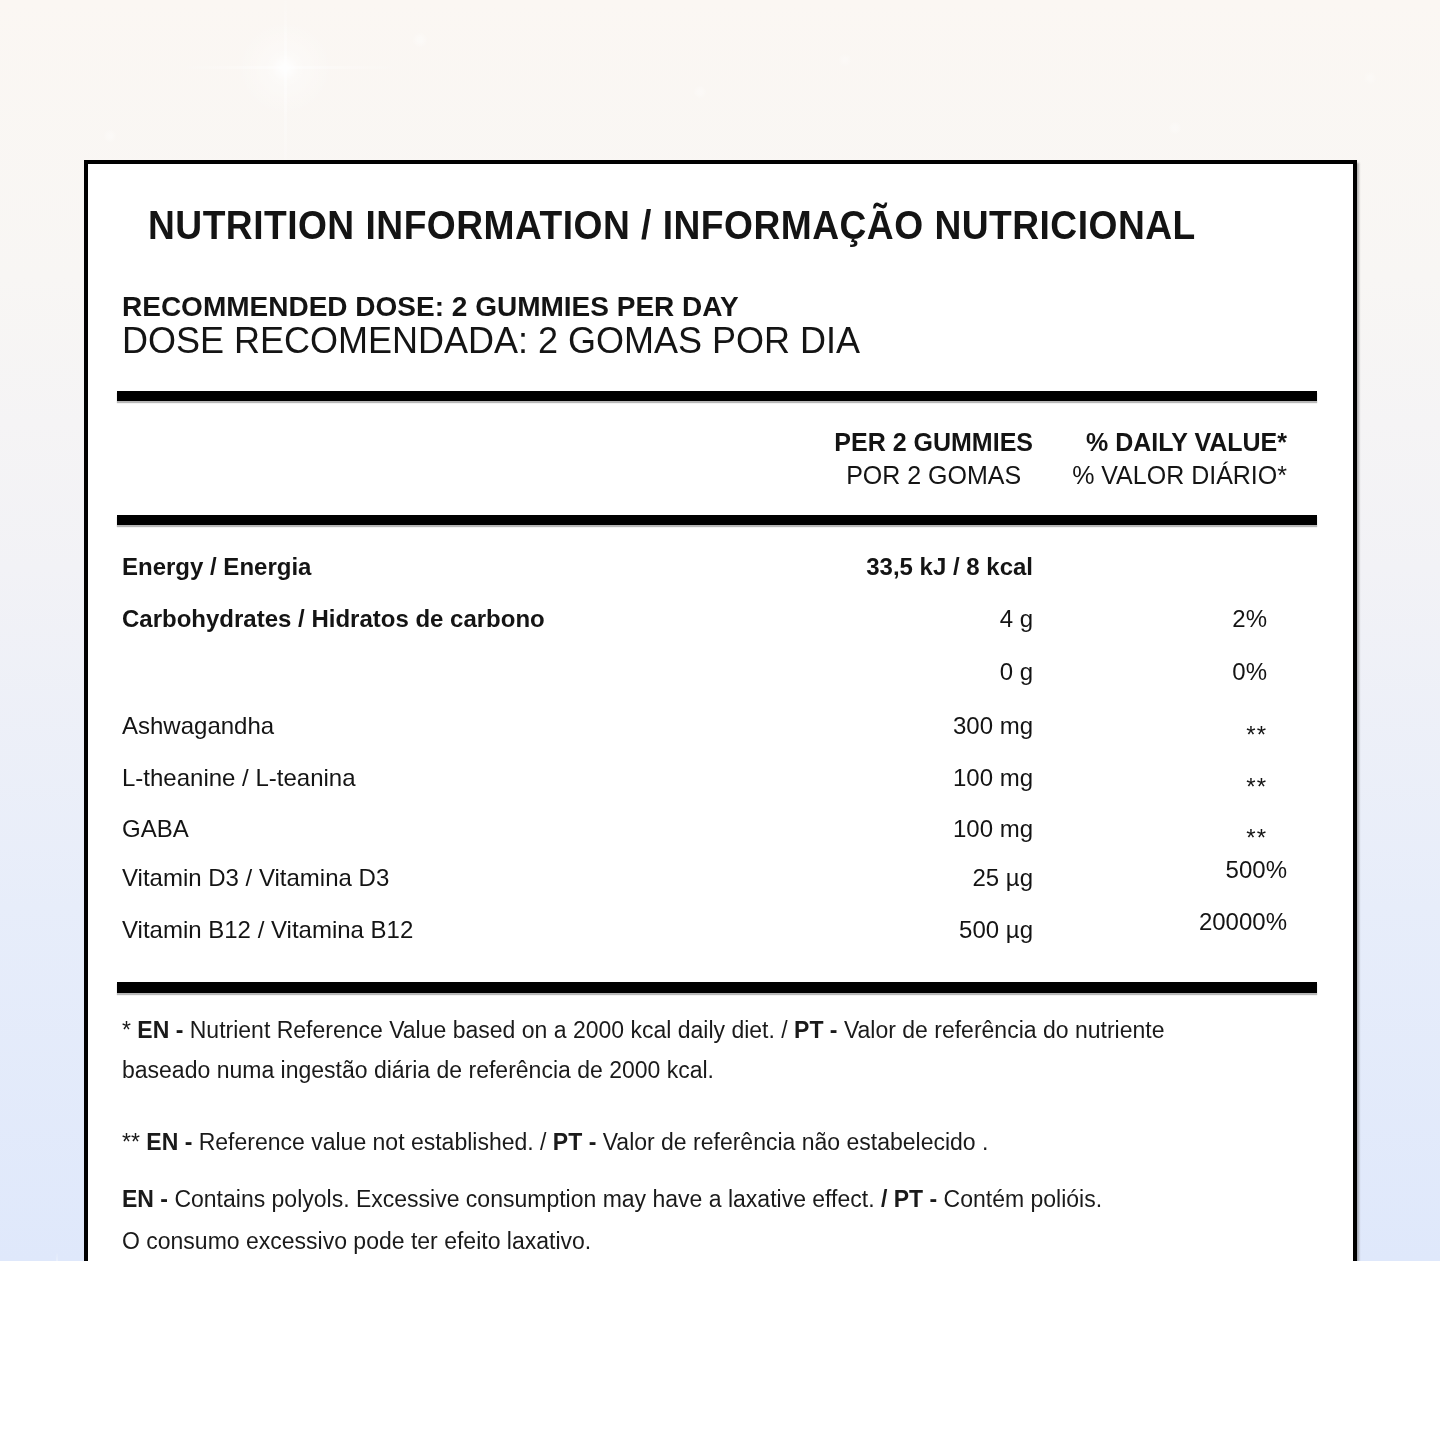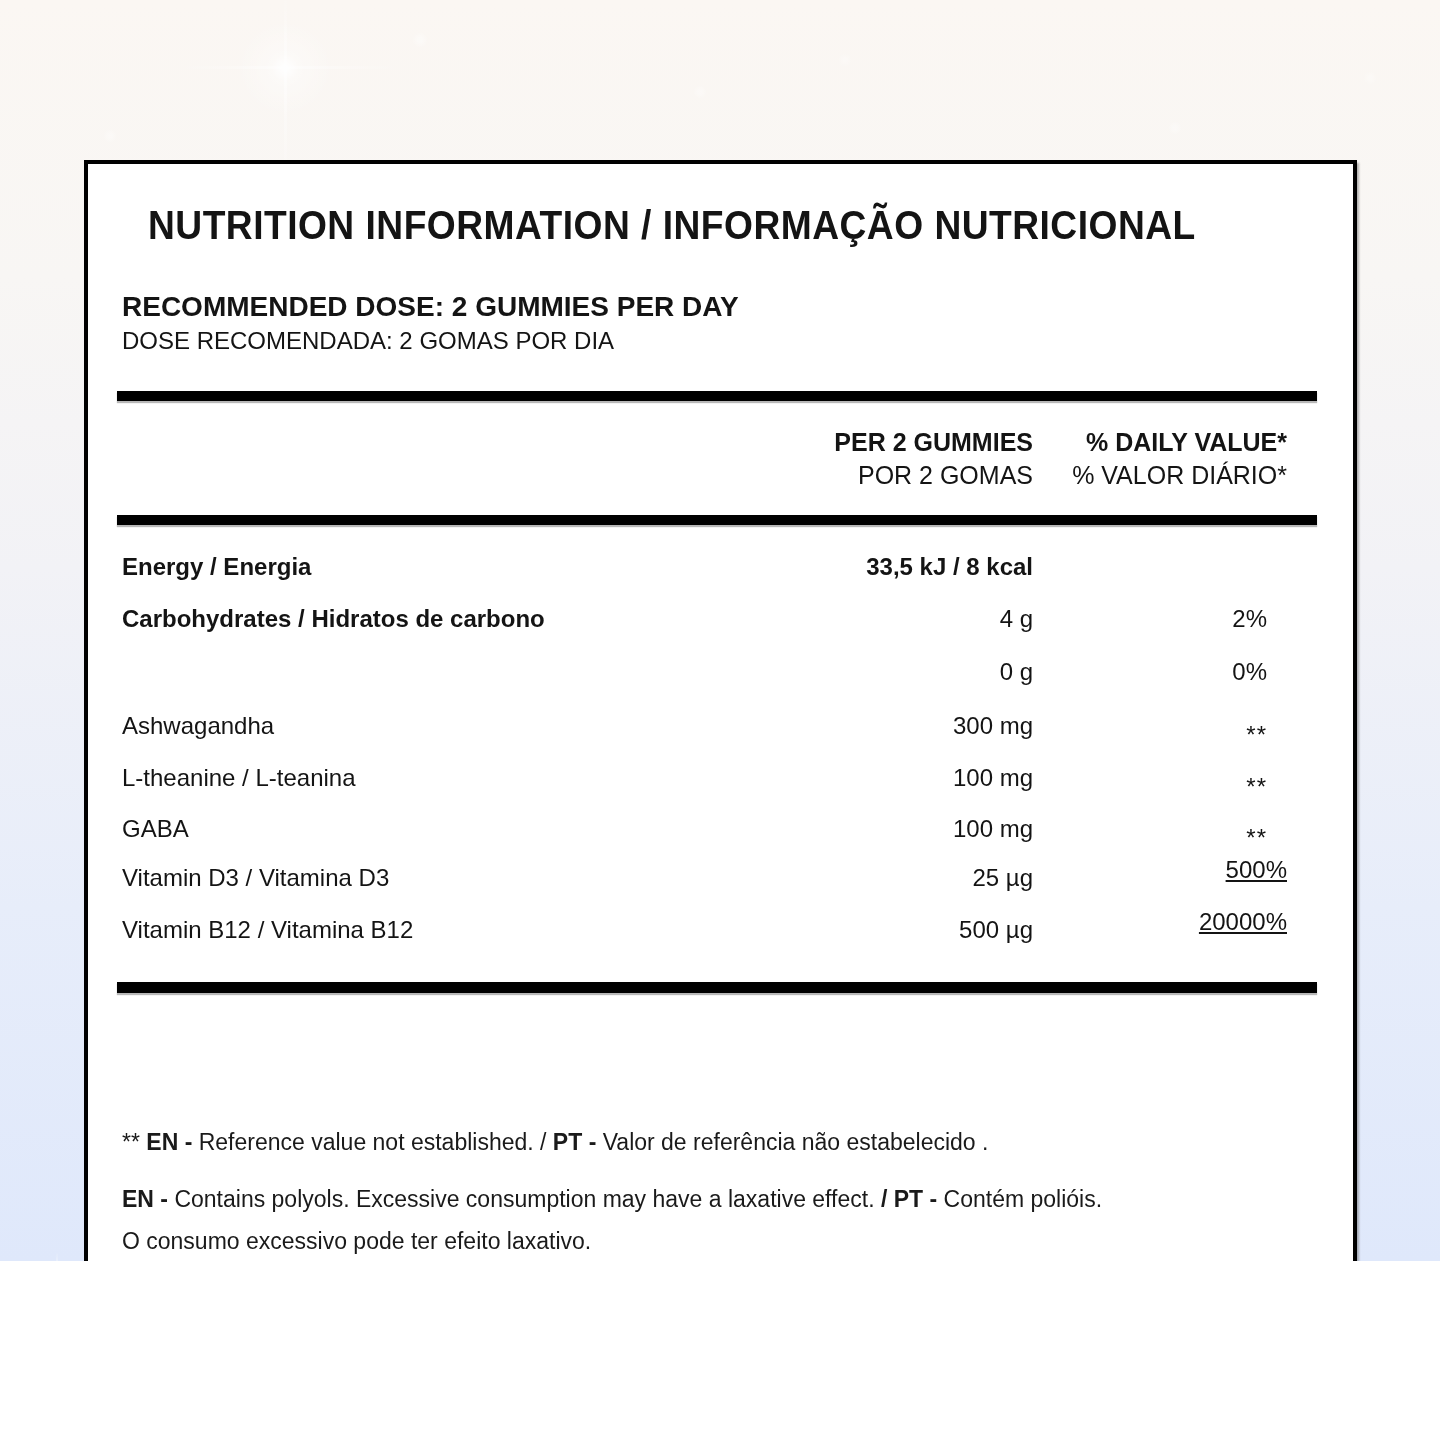--- a/index.html
+++ b/index.html
@@ -67,43 +67,43 @@
     box-sizing:border-box; background:#ffffff; border:4px solid #000;
     box-shadow:2px 3px 2px rgba(90,90,90,.45);
   }
   .panel * { margin:0; }
   .title {
     position:absolute; left:60px; top:38px; font-size:40px; line-height:46px;
     font-weight:bold; white-space:nowrap; letter-spacing:.5px;
     transform:scaleX(.93); transform-origin:left center;
   }
   .dose-en { position:absolute; left:34px; top:126px; font-size:28px; line-height:34px; font-weight:bold; white-space:nowrap; }
-  .dose-pt { position:absolute; left:34px; top:160px; font-size:24px; line-height:34px; white-space:nowrap; }
+  .dose-pt { position:absolute; left:34px; top:160px; font-size:36px; line-height:34px; white-space:nowrap; }
 
   .bar { position:absolute; left:29px; width:1200px; height:10px; background:#000;
          box-shadow:0 2px 1px rgba(0,0,0,.28); }
   .bar-1 { top:227px; }
   .bar-2 { top:351px; }
   .bar-3 { top:818px; height:11px; }
 
   .col-headers { position:absolute; top:262px; left:0; width:100%; font-size:25px; line-height:33px; }
   .hcol { position:absolute; text-align:right; white-space:nowrap; }
-  .hcol-amount { right:320px; }
+  .hcol-amount { right:320px;text-align:center; }
   .hcol-dv { right:66px; }
   .hline1 { font-weight:bold; }
 
   .row { position:absolute; left:0; width:100%; height:30px; font-size:24px; line-height:30px; }
   .row .lbl { position:absolute; left:34px; white-space:nowrap; }
   .row .amt { position:absolute; right:320px; white-space:nowrap; }
   .row .dv  { position:absolute; right:66px; white-space:nowrap; }
   .row.bold .lbl { font-weight:bold; }
   .row.bold-amt .amt { font-weight:bold;margin-left:32px; }
   .dv.inset { right:86px; }
   .dv.ast { transform:translateY(9px); letter-spacing:1px; }
-  .dv.raised { transform:translateY(-8px);text-decoration:underline; }
+  .dv.raised { transform:translateY(-8px); }
   .r0 { top:388px; } .r1 { top:440px; } .r2 { top:493px; } .r3 { top:547px; }
   .r4 { top:599px; } .r5 { top:650px; } .r6 { top:699px; } .r7 { top:751px; }
 
   .fn { position:absolute; left:34px; width:1205px; font-size:23px; line-height:40px; color:#1a1a1a; }
   .fn b { font-weight:bold; }
   .fn-1 { top:846px; }
   .fn-2 { top:938px;margin-top:20px; }
   .fn-3 { top:990px; line-height:42px;margin-top:24px; }
 </style>
 </head>
@@ -174,20 +174,24 @@
       <span class="dv raised">500%</span>
     </div>
     <div class="row r7">
       <span class="lbl">Vitamin B12 / Vitamina B12</span>
       <span class="amt">500 µg</span>
       <span class="dv raised">20000%</span>
     </div>
 
     <div class="bar bar-3"></div>
 
+    <div class="fn fn-1">
+      <span>* </span><b>EN - </b><span>Nutrient Reference Value based on a 2000 kcal daily diet. / </span><b>PT - </b><span>Valor de referência do nutriente</span>
+      <div>baseado numa ingestão diária de referência de 2000 kcal.</div>
+    </div>
 
     <div class="fn fn-2">
       <span>** </span><b>EN - </b><span>Reference value not established. / </span><b>PT - </b><span>Valor de referência não estabelecido .</span>
     </div>
 
     <div class="fn fn-3">
       <b>EN - </b><span>Contains polyols. Excessive consumption may have a laxative effect. </span><b>/ PT - </b><span>Contém polióis.</span>
       <div>O consumo excessivo pode ter efeito laxativo.</div>
     </div>
   </div>

